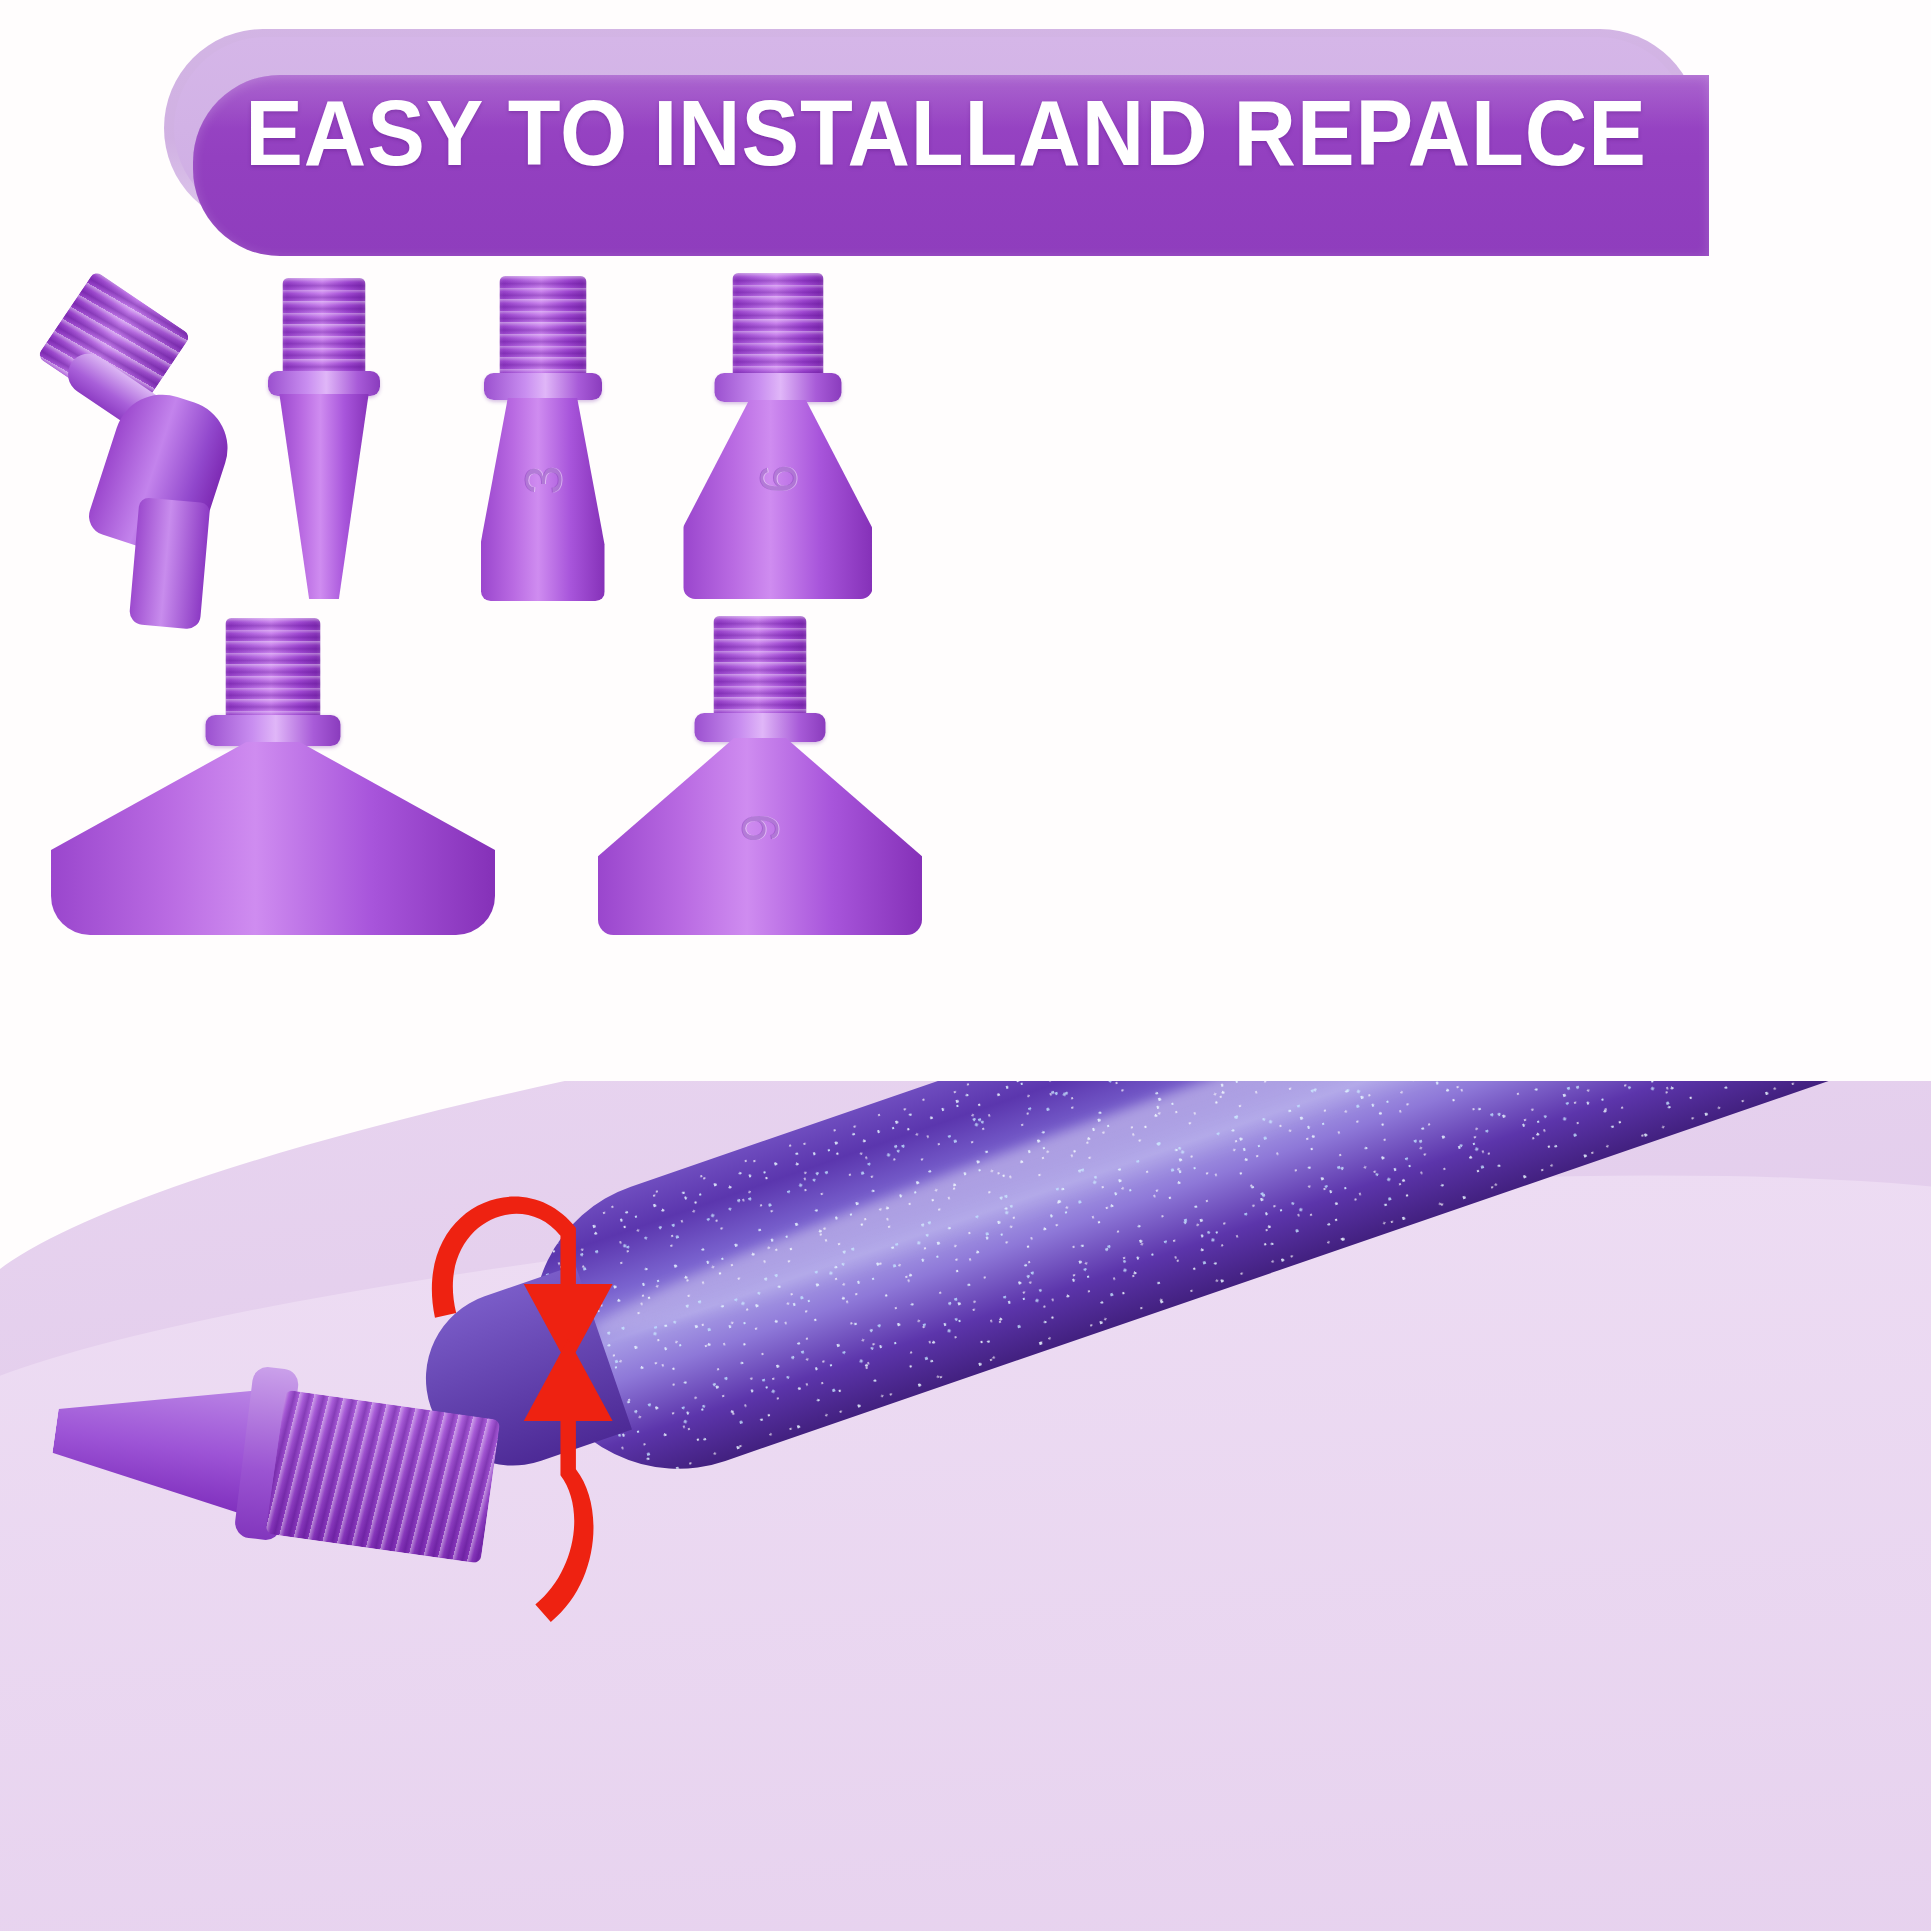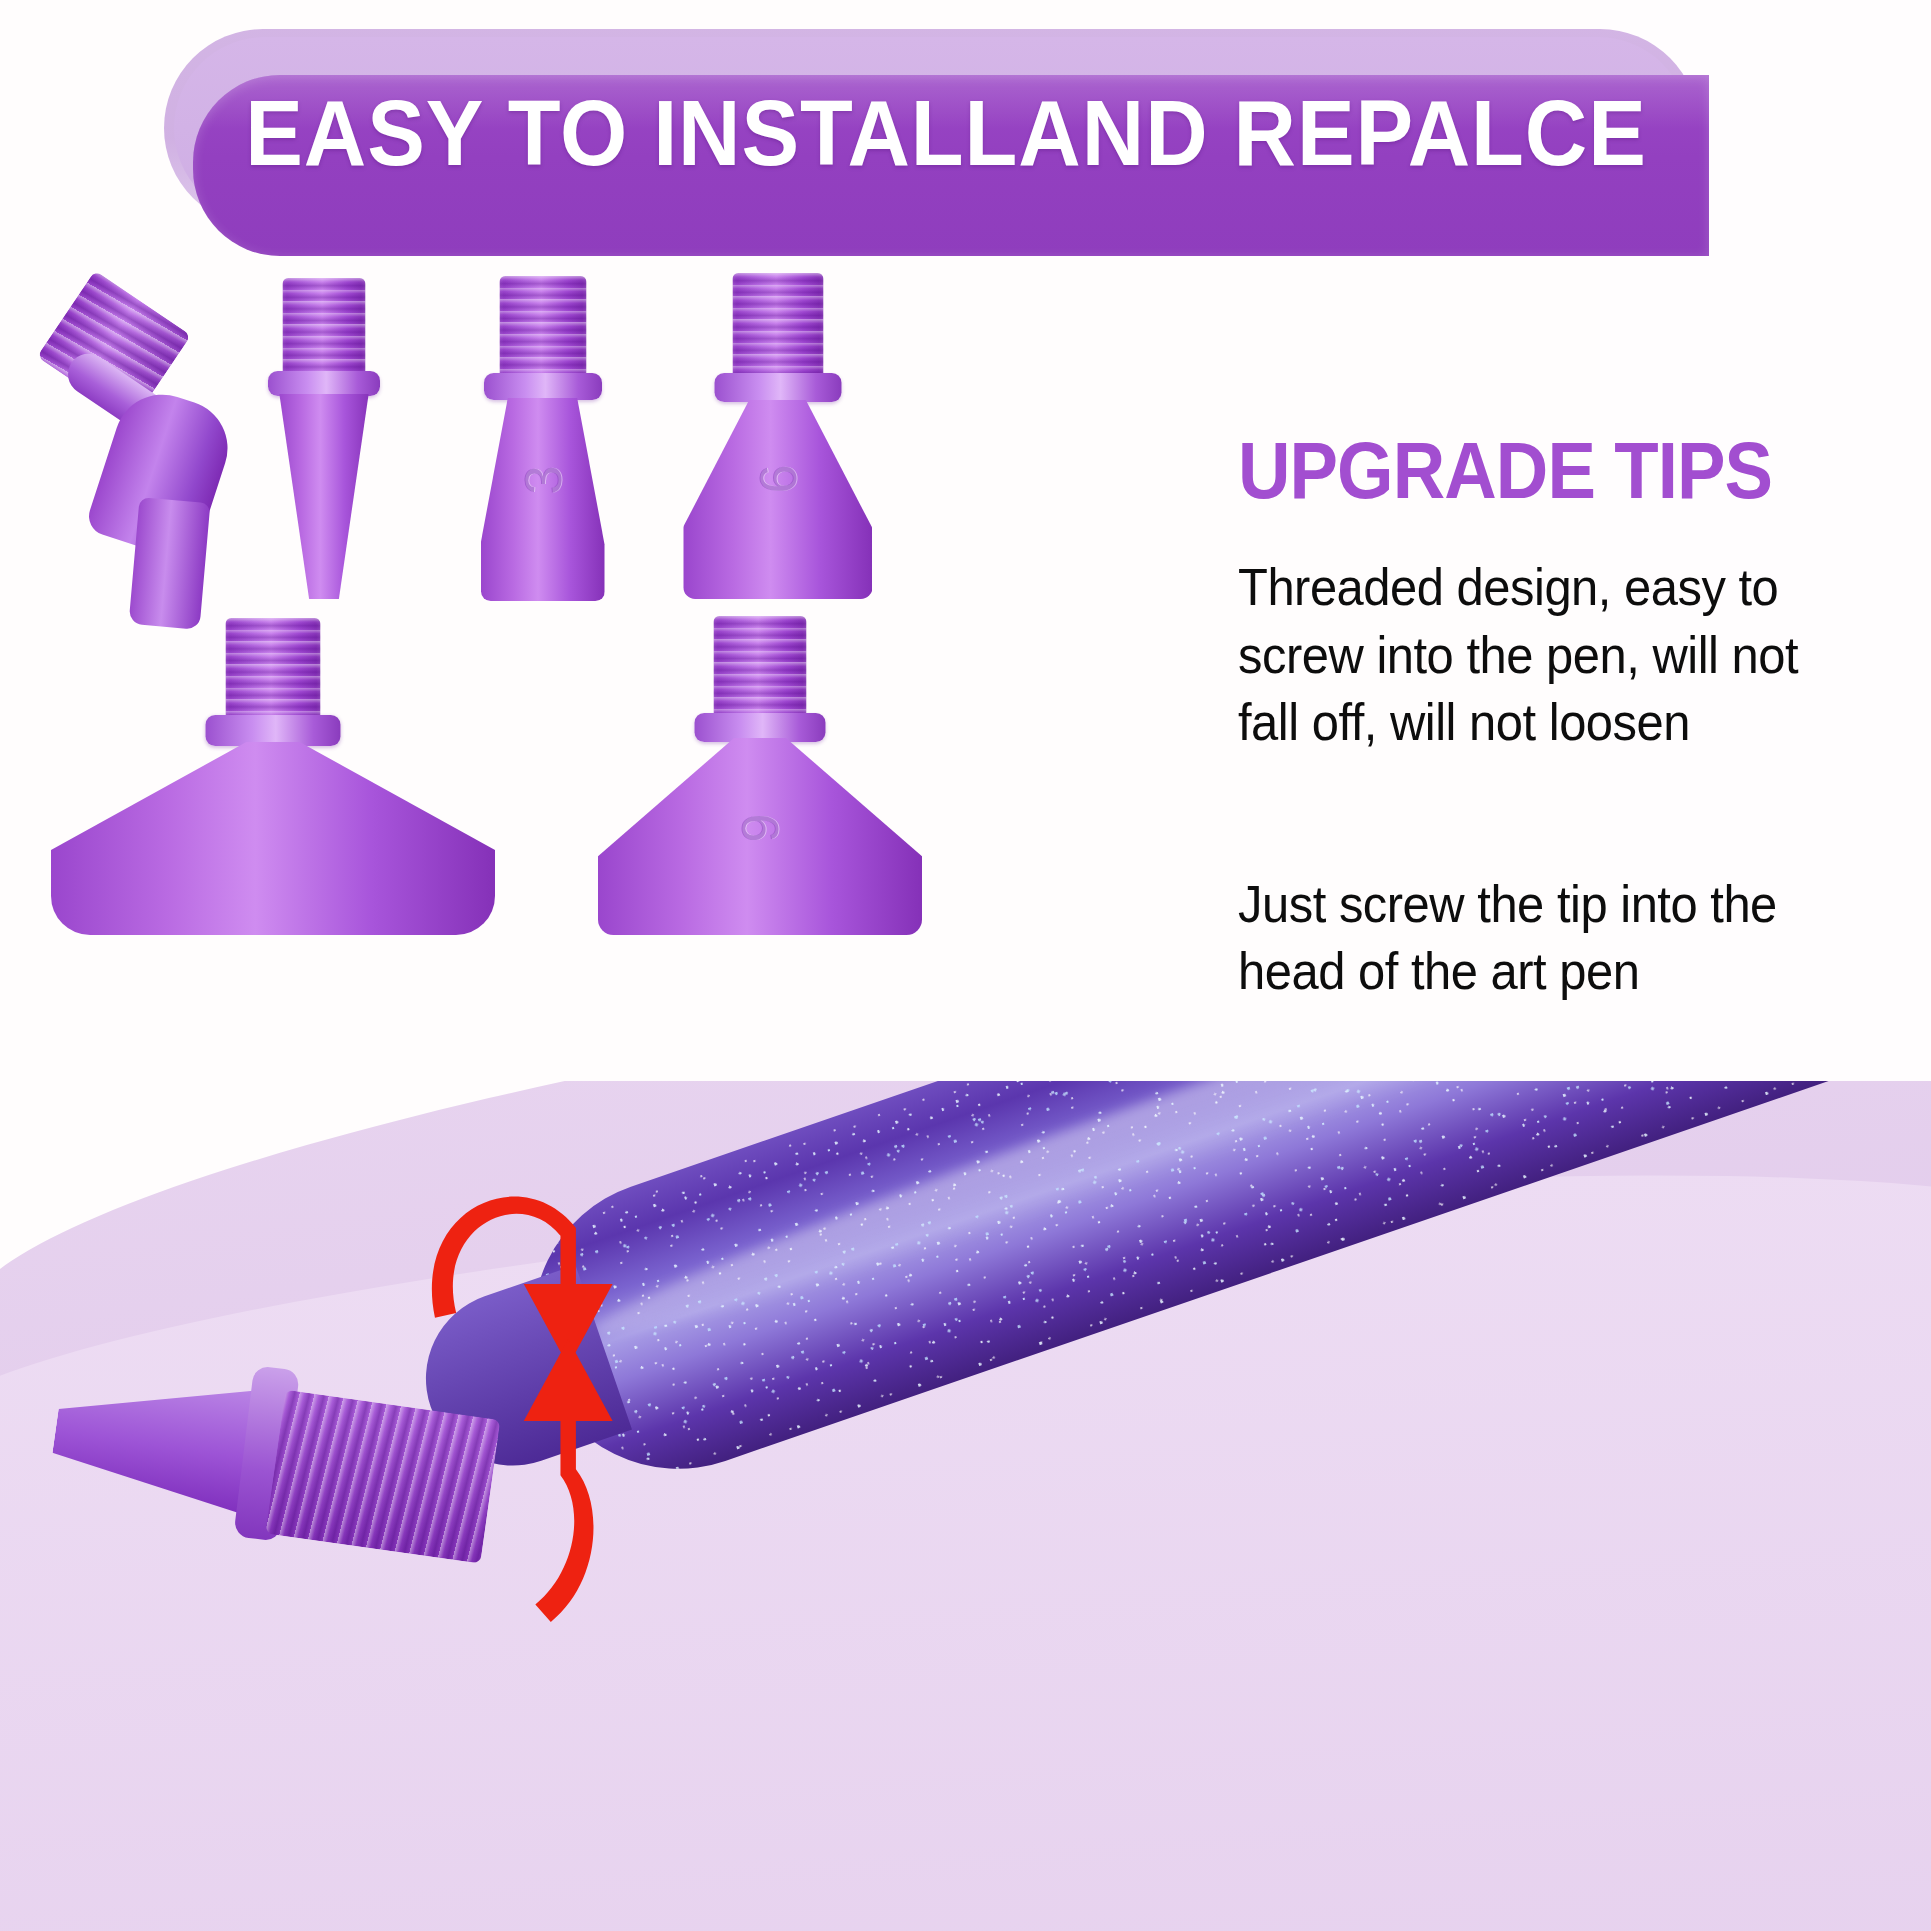--- a/index.html
+++ b/index.html
@@ -241,25 +241,20 @@
     <div class="body-shape" style="top:124px; width:444px; height:193px; clip-path:polygon(44% 0%, 56% 0%, 100% 56%, 100% 100%, 0% 100%, 0% 56%); border-radius:0 0 39px 39px;"></div>
   </div>
 
   <div class="tip" style="left:591px; top:616px; width:338px; height:319px;">
     <div class="thread" style="top:0; width:93px; height:100px;"></div>
     <div class="collar" style="top:97px; width:131px; height:29px;"></div>
     <div class="body-shape" style="top:122px; width:324px; height:197px; clip-path:polygon(42% 0%, 58% 0%, 100% 60%, 100% 100%, 0% 100%, 0% 60%); border-radius:0 0 15.4px 15.4px;"></div>
     <div class="numeral" style="top:182px;">9</div>
   </div>
 
-  <div class="txt-col">
-    <div class="tips-head">UPGRADE TIPS</div>
-    <div class="para">Threaded design, easy to screw into the pen, will not fall off, will not loosen</div>
-    <div class="para second">Just screw the tip into the head of the art pen</div>
-  </div>
 
   <div class="scene">
     <div class="lav-band"></div>
     <div class="lav-band2"></div>
 
     <div class="pen">
       <div class="pen-body">
         <div class="pen-glit"></div>
         <div class="pen-hl"></div>
       </div>

